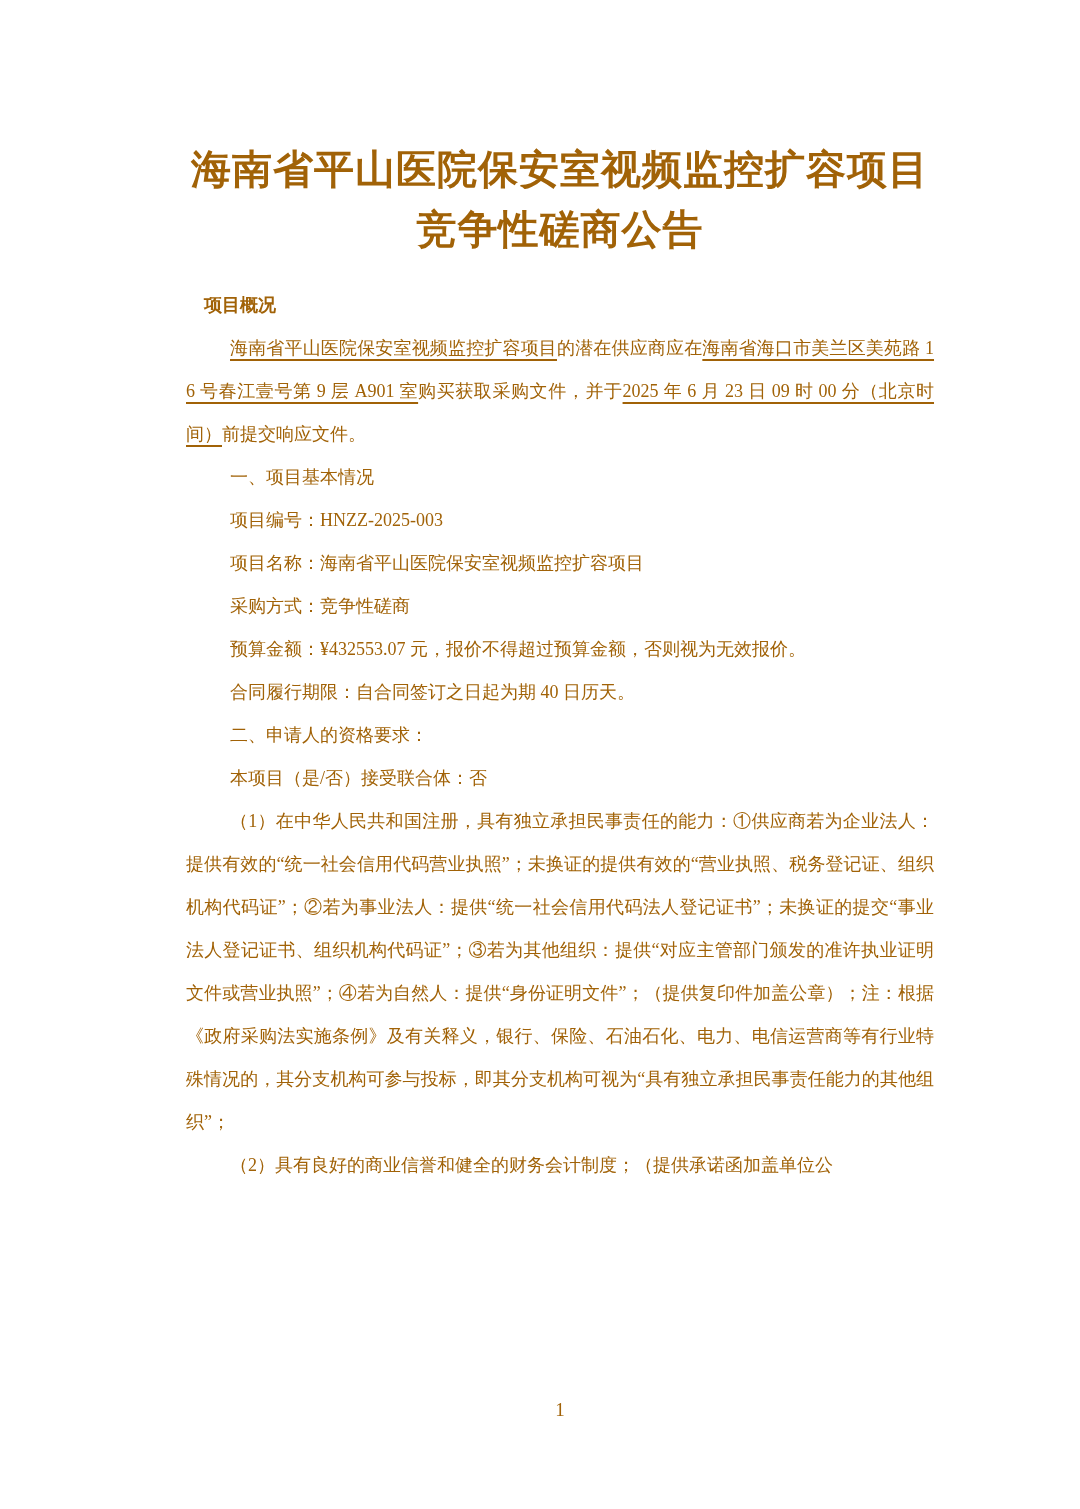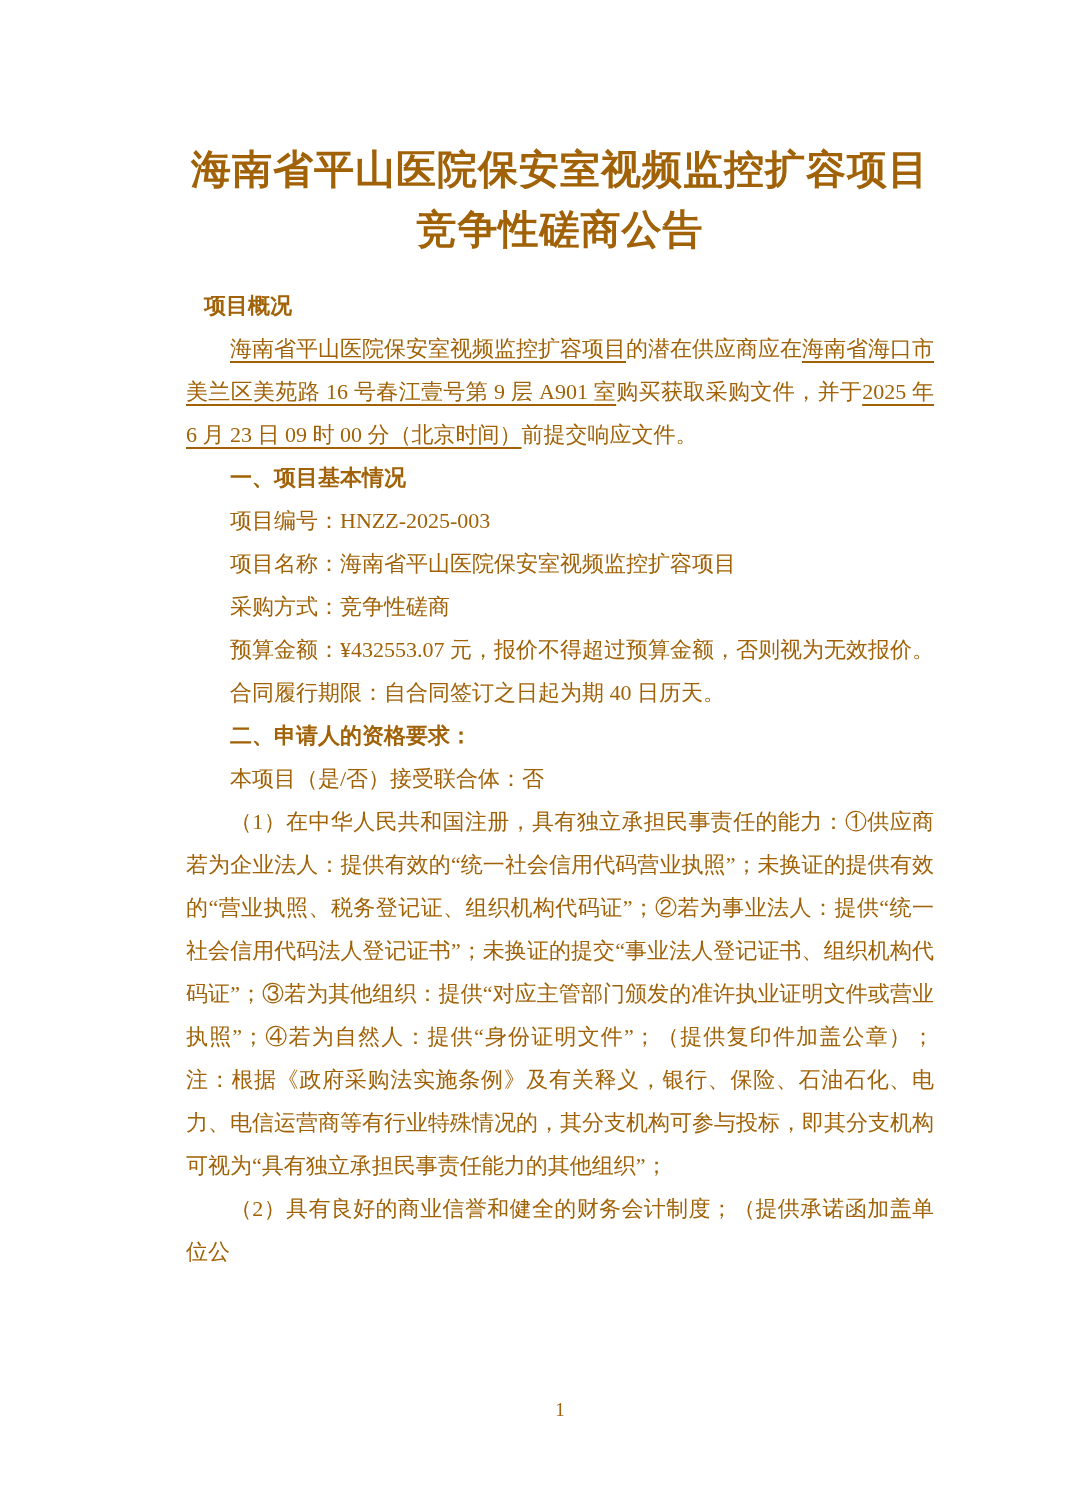--- a/index.html
+++ b/index.html
@@ -24,31 +24,31 @@
     line-height: 60px;
     font-weight: bold;
     text-align: center;
     letter-spacing: 1px;
     margin: 0 0 24px 0;
   }
   p {
     margin: 0;
   }
   .body-text {
-    font-size: 22px;
+    font-size: 18px;
     line-height: 43px;
     text-align: justify;
     word-break: break-all;
   }
   .heading-small-indent {
     font-weight: bold;
     text-indent: 18px;
   }
   .heading-indent {
-    font-weight: bold;
+    font-weight: normal;
     text-indent: 44px;
   }
   .indent {
     text-indent: 44px;
   }
   .u {
     text-decoration: underline;
     text-underline-offset: 5px;
     text-decoration-thickness: 1.5px;
   }

